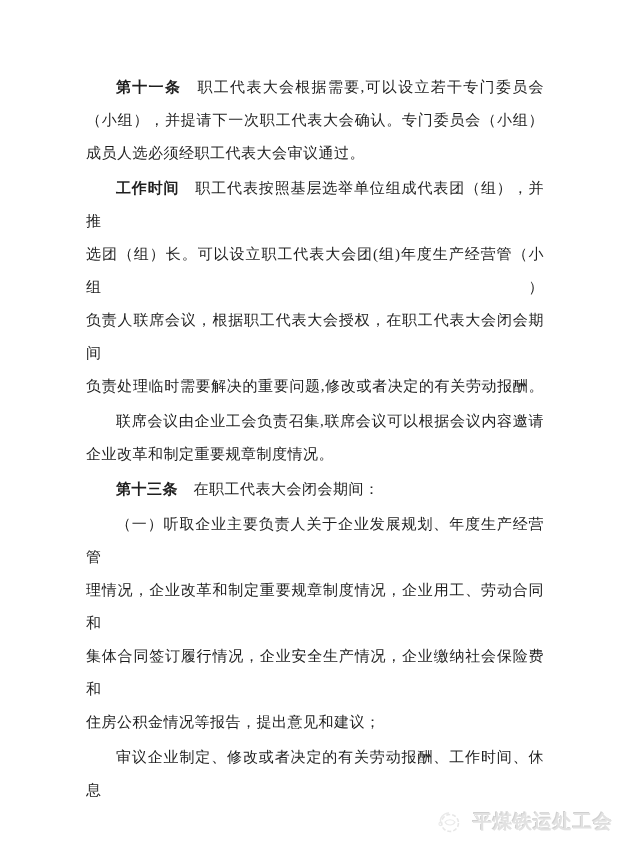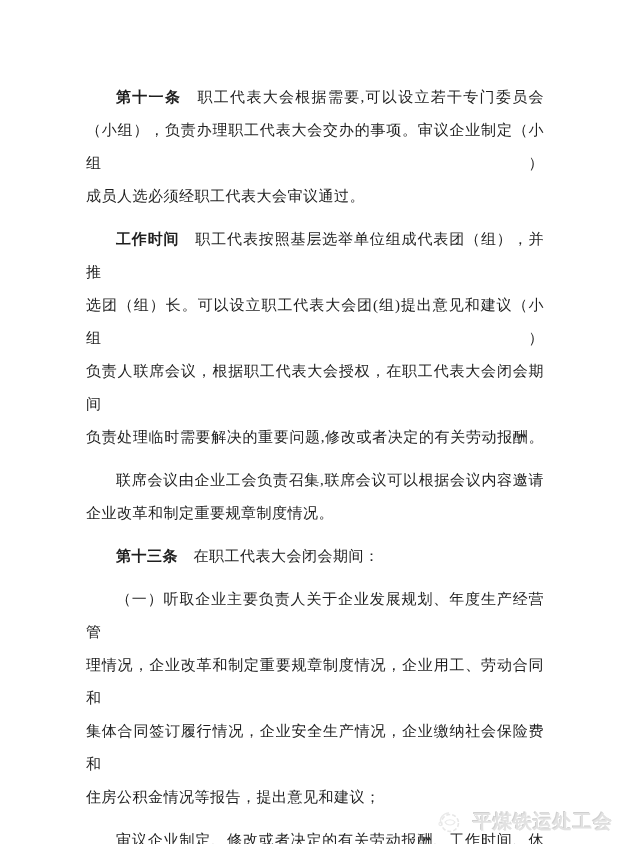--- a/index.html
+++ b/index.html
@@ -12,21 +12,21 @@
   }
   .doc {
     position: absolute;
     left: 86px; top: 71px;
     width: 458px;
     font-size: 15px;
     line-height: 33px;
     color: #1e1e1e;
     letter-spacing: 0.5px;
   }
-  .para { margin: 10px 0 2px 0; }
+  .para { margin: 0 0 2px 0; }
   .line { width: 458px; }
   .line.full { text-align: justify; text-align-last: justify; }
   .line.indent { text-indent: 2em; }
   .article-label { font-weight: bold; }
   .watermark {
     position: absolute;
     right: 16px; bottom: 9px;
     display: flex;
     align-items: center;
     gap: 12px;
@@ -42,27 +42,27 @@
   }
   .emblem { opacity: 0.85; }
 </style>
 </head>
 <body>
 
 <div class="doc">
 
   <div class="para">
     <div class="line indent full"><span class="article-label">第十一条</span><span>　职工代表大会根据需要,可以设立若干专门委员会</span></div>
-    <div class="line full"><span>（小组），负责办理职工代表大会交办的事项。审议企业制定（小组）</span></div>
+    <div class="line full"><span>（小组），并提请下一次职工代表大会确认。专门委员会（小组）</span></div>
     <div class="line"><span>成员人选必须经职工代表大会审议通过。</span></div>
   </div>
 
   <div class="para">
     <div class="line indent full"><span class="article-label">工作时间</span><span>　职工代表按照基层选举单位组成代表团（组），并推</span></div>
-    <div class="line full"><span>选团（组）长。可以设立职工代表大会团(组)提出意见和建议（小组）</span></div>
+    <div class="line full"><span>选团（组）长。可以设立职工代表大会团(组)年度生产经营管（小组）</span></div>
     <div class="line full"><span>负责人联席会议，根据职工代表大会授权，在职工代表大会闭会期间</span></div>
     <div class="line full"><span>负责处理临时需要解决的重要问题,修改或者决定的有关劳动报酬。</span></div>
   </div>
 
   <div class="para">
     <div class="line indent full"><span>联席会议由企业工会负责召集,联席会议可以根据会议内容邀请</span></div>
     <div class="line"><span>企业改革和制定重要规章制度情况。</span></div>
   </div>
 
   <div class="para">

